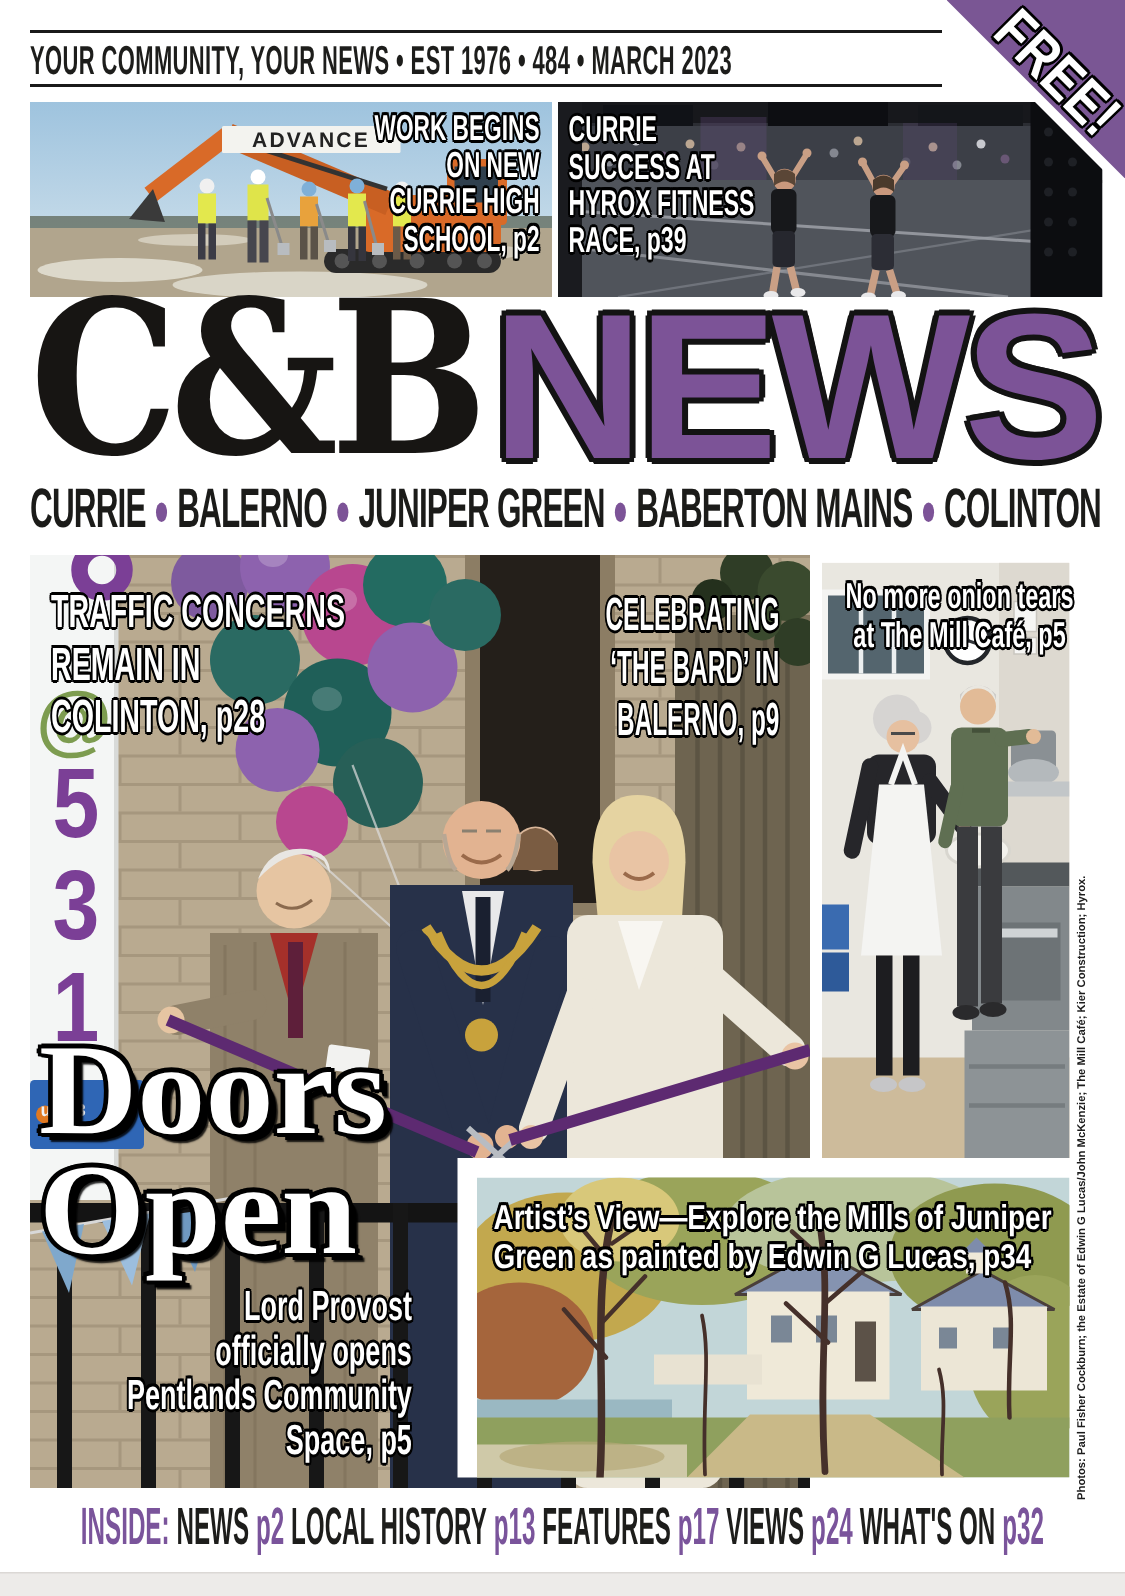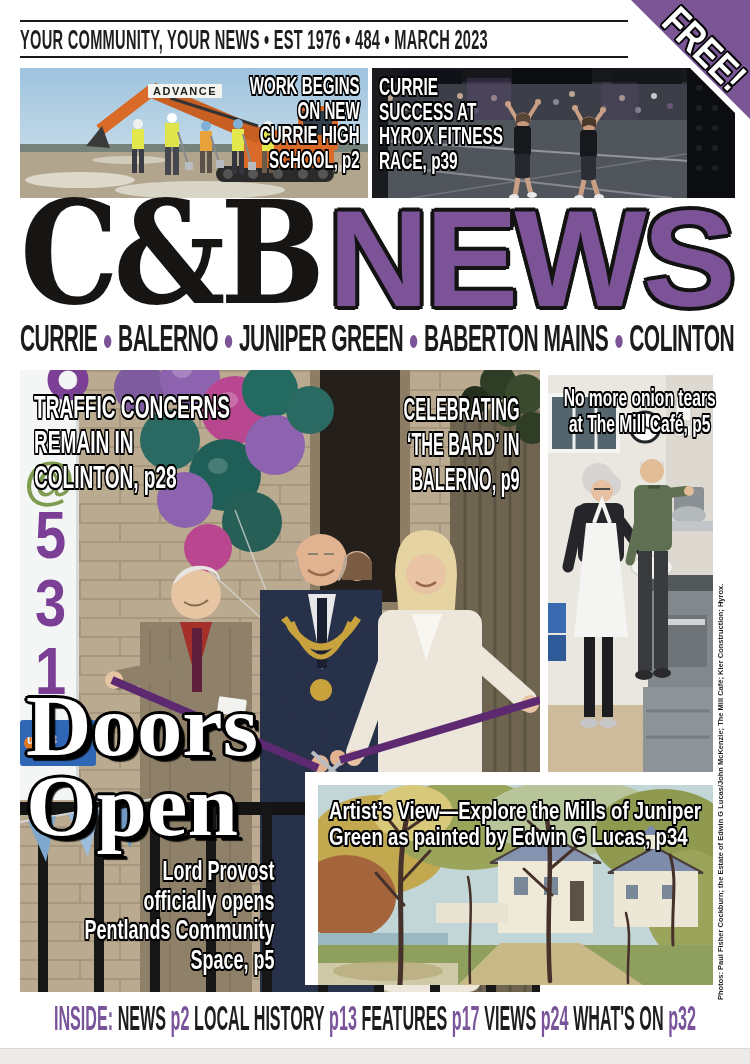--- a/index.html
+++ b/index.html
@@ -19,22 +19,22 @@
   .photo svg{position:absolute;left:0;top:0;}
   .hl{position:absolute;font-weight:700;line-height:24.5px;font-size:24px;display:inline-block;}
   .hl div{white-space:nowrap;}
   .hl.r{text-align:right;}
   .hl.c{text-align:center;}
   
   .p-school{left:20px;top:68px;width:348px;height:130px;}
   .p-hyrox{left:372px;top:68px;width:363px;height:130px;}
   .hl-school{right:8px;top:6px;}
   .hl-hyrox{left:7px;top:7px;}
-  .adv-label{position:absolute;left:128px;top:16px;font-size:11px;font-weight:700;color:#222;
-             background:#f3f3ef;padding:1px 5px;letter-spacing:1.5px;border-radius:1px;}
+  .adv-label{position:absolute;left:128px;top:16px;font-size:14px;font-weight:700;color:#222;
+             background:#f3f3ef;padding:1px 20px;letter-spacing:1.5px;border-radius:1px;}
   
   .free-w{position:absolute;top:0;right:0;width:128px;height:128px;background:#fff;
           clip-path:polygon(0 0,100% 0,100% 100%);z-index:5;}
   .free-p{position:absolute;top:0;right:0;width:119px;height:119px;background:#7a5694;
           clip-path:polygon(0 0,100% 0,100% 100%);z-index:6;}
   .free-t{position:absolute;left:648px;top:24px;width:104px;text-align:center;z-index:7;
           font-size:40px;font-weight:700;line-height:1;display:block;
           transform:rotate(45deg) scaleX(.82);}
   
   .cb{position:absolute;left:20px;top:182px;font-family:"DejaVu Serif",serif;font-weight:700;

